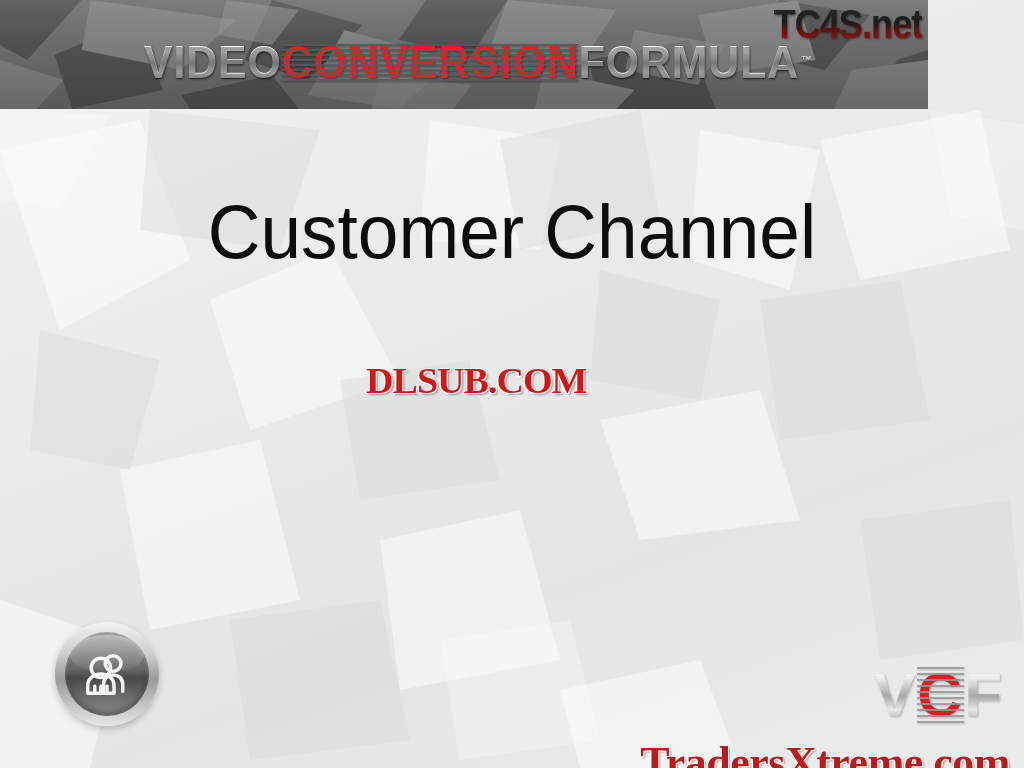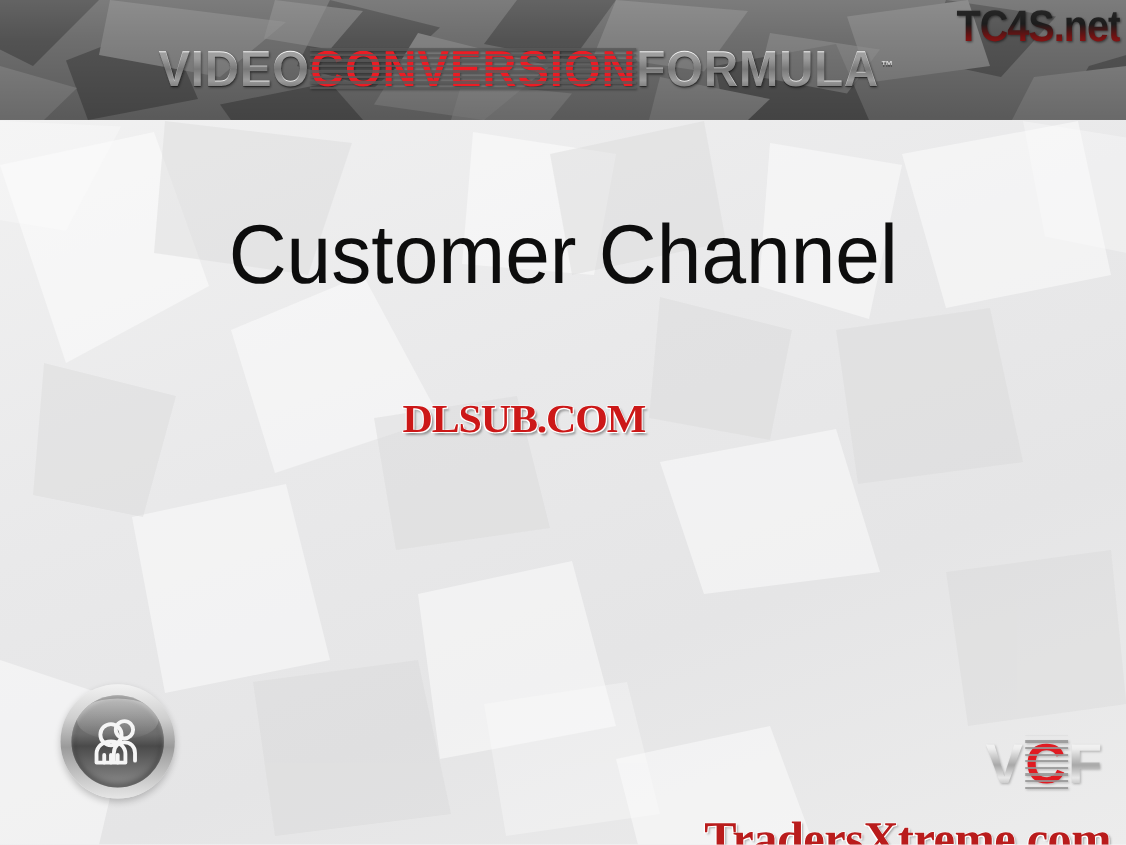--- a/index.html
+++ b/index.html
@@ -31,21 +31,21 @@
     position: absolute;
     inset: 0;
     opacity: 0.85;
   }
   .facets svg { display: block; width: 100%; height: 100%; }
 
   
   .header {
     position: absolute;
     left: 0; top: 0;
-    width: 1024px;
+    width: 928px;
     height: 109px;
     overflow: hidden;
     background: linear-gradient(180deg, #6d6d6d 0%, #707070 40%, #5e5e5e 100%);
   }
   .header-facets {
     position: absolute;
     inset: 0;
   }
   .header-facets svg { display: block; width: 100%; height: 100%; }
   .header-sheen {
@@ -234,21 +234,21 @@
     height: 56px;
   }
 
   
   .vcf-logo {
     position: absolute;
     right: 20px;
     top: 664px;
     font-family: "Liberation Sans Narrow", "Liberation Sans", sans-serif;
     font-weight: bold;
-    font-size: 51px;
+    font-size: 62px;
     line-height: 62px;
     letter-spacing: 2px;
     white-space: nowrap;
   }
   .vcf-s {
     background: linear-gradient(180deg, #ffffff 0%, #ededed 26%, #a8a8a8 52%, #e8e8e8 72%, #8d8d8d 100%);
     -webkit-background-clip: text;
     background-clip: text;
     color: transparent;
     -webkit-text-fill-color: transparent;

